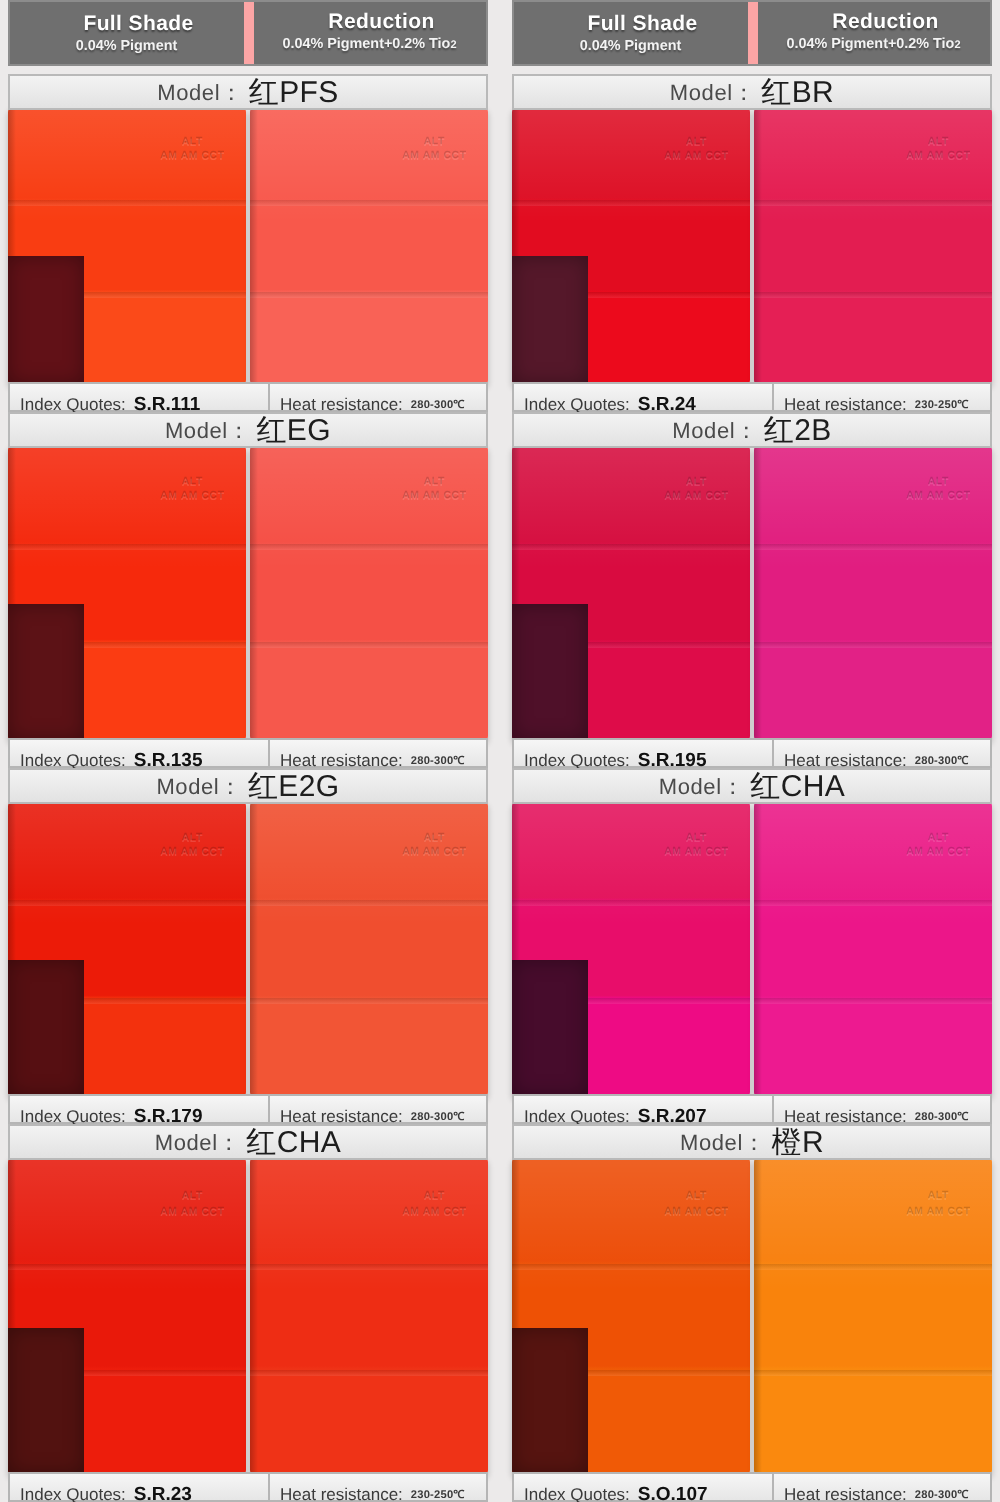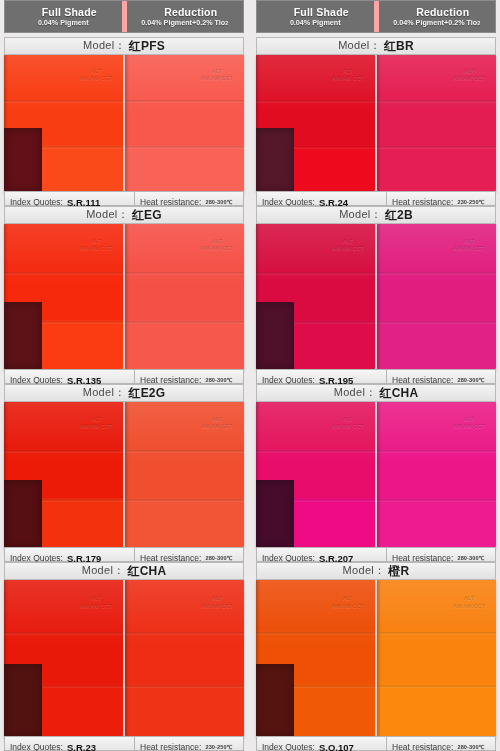--- a/index.html
+++ b/index.html
@@ -68,33 +68,34 @@
     text-shadow: 0 1px 1px rgba(0,0,0,.4);
   }
   .hdr-s sub { font-size: 5.5px; vertical-align: baseline; }
 
   
   .modelbar {
     height: 18px;
     border: 1px solid #b9b9b9;
     background: linear-gradient(#f3f3f3, #e2e2e2);
     display: flex;
+    align-items: center;
     justify-content: center;
     gap: 3px;
     position: relative;
     z-index: 3;
   }
   .model-lbl {
     font-size: 11px;
     color: #4a4a4a;
     letter-spacing: .3px;
   }
   .model-val {
-    font-size: 12px;
-    font-weight: bold;
+    font-size: 15px;
+    font-weight: normal;
     color: #1d1d1d;
     letter-spacing: .2px;
   }
 
   
   .plaques {
     flex: 1;
     display: flex;
     flex-direction: row;
     position: relative;

